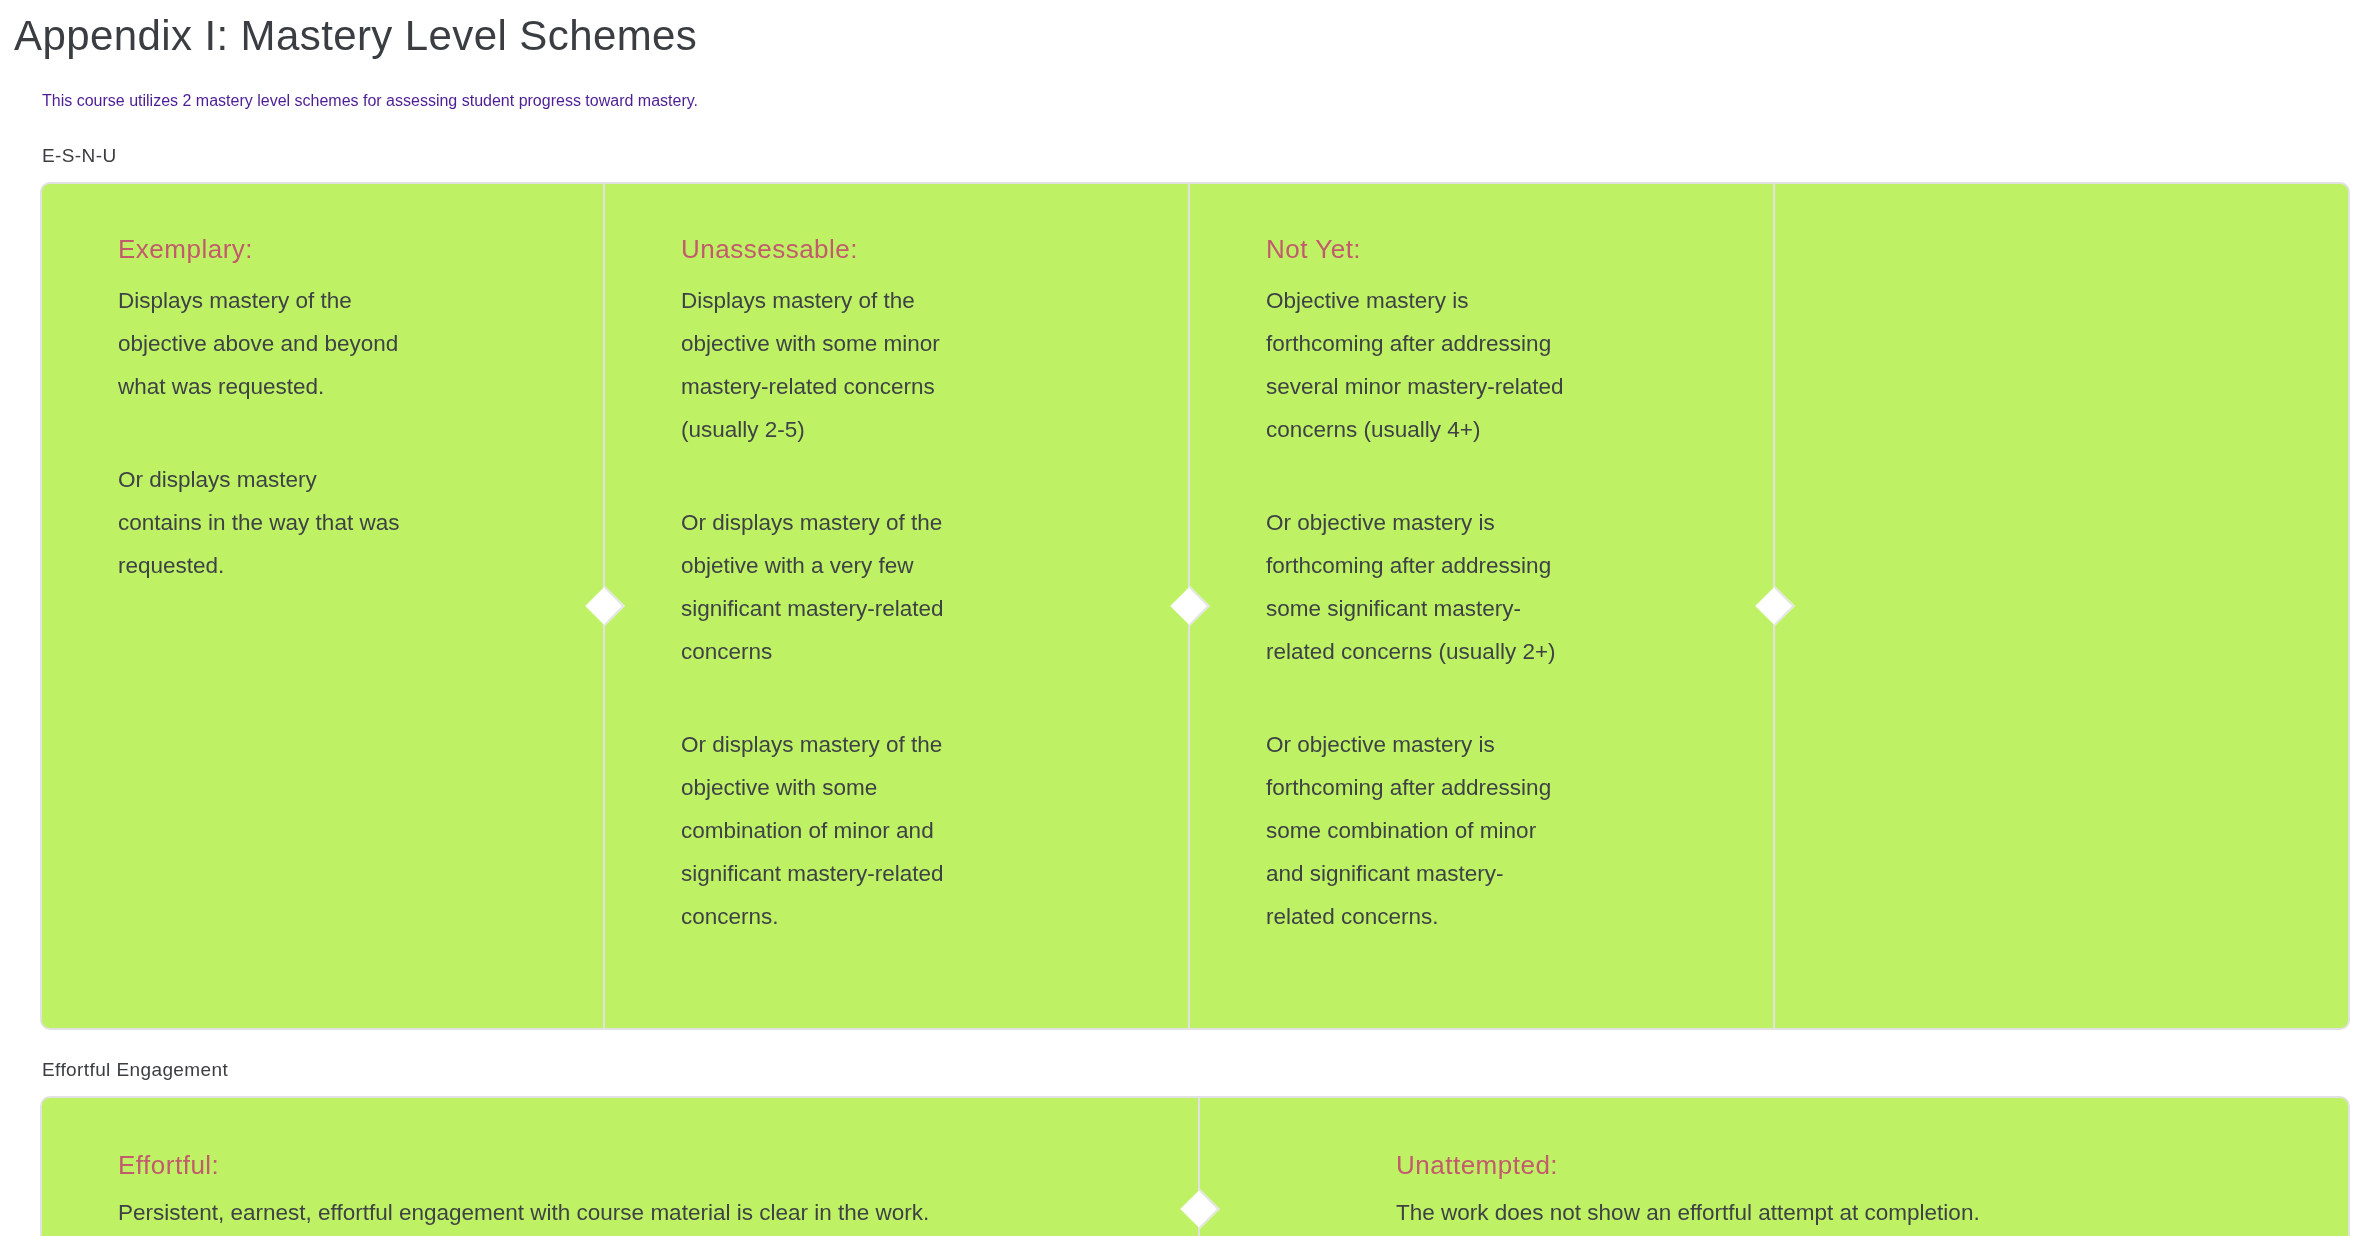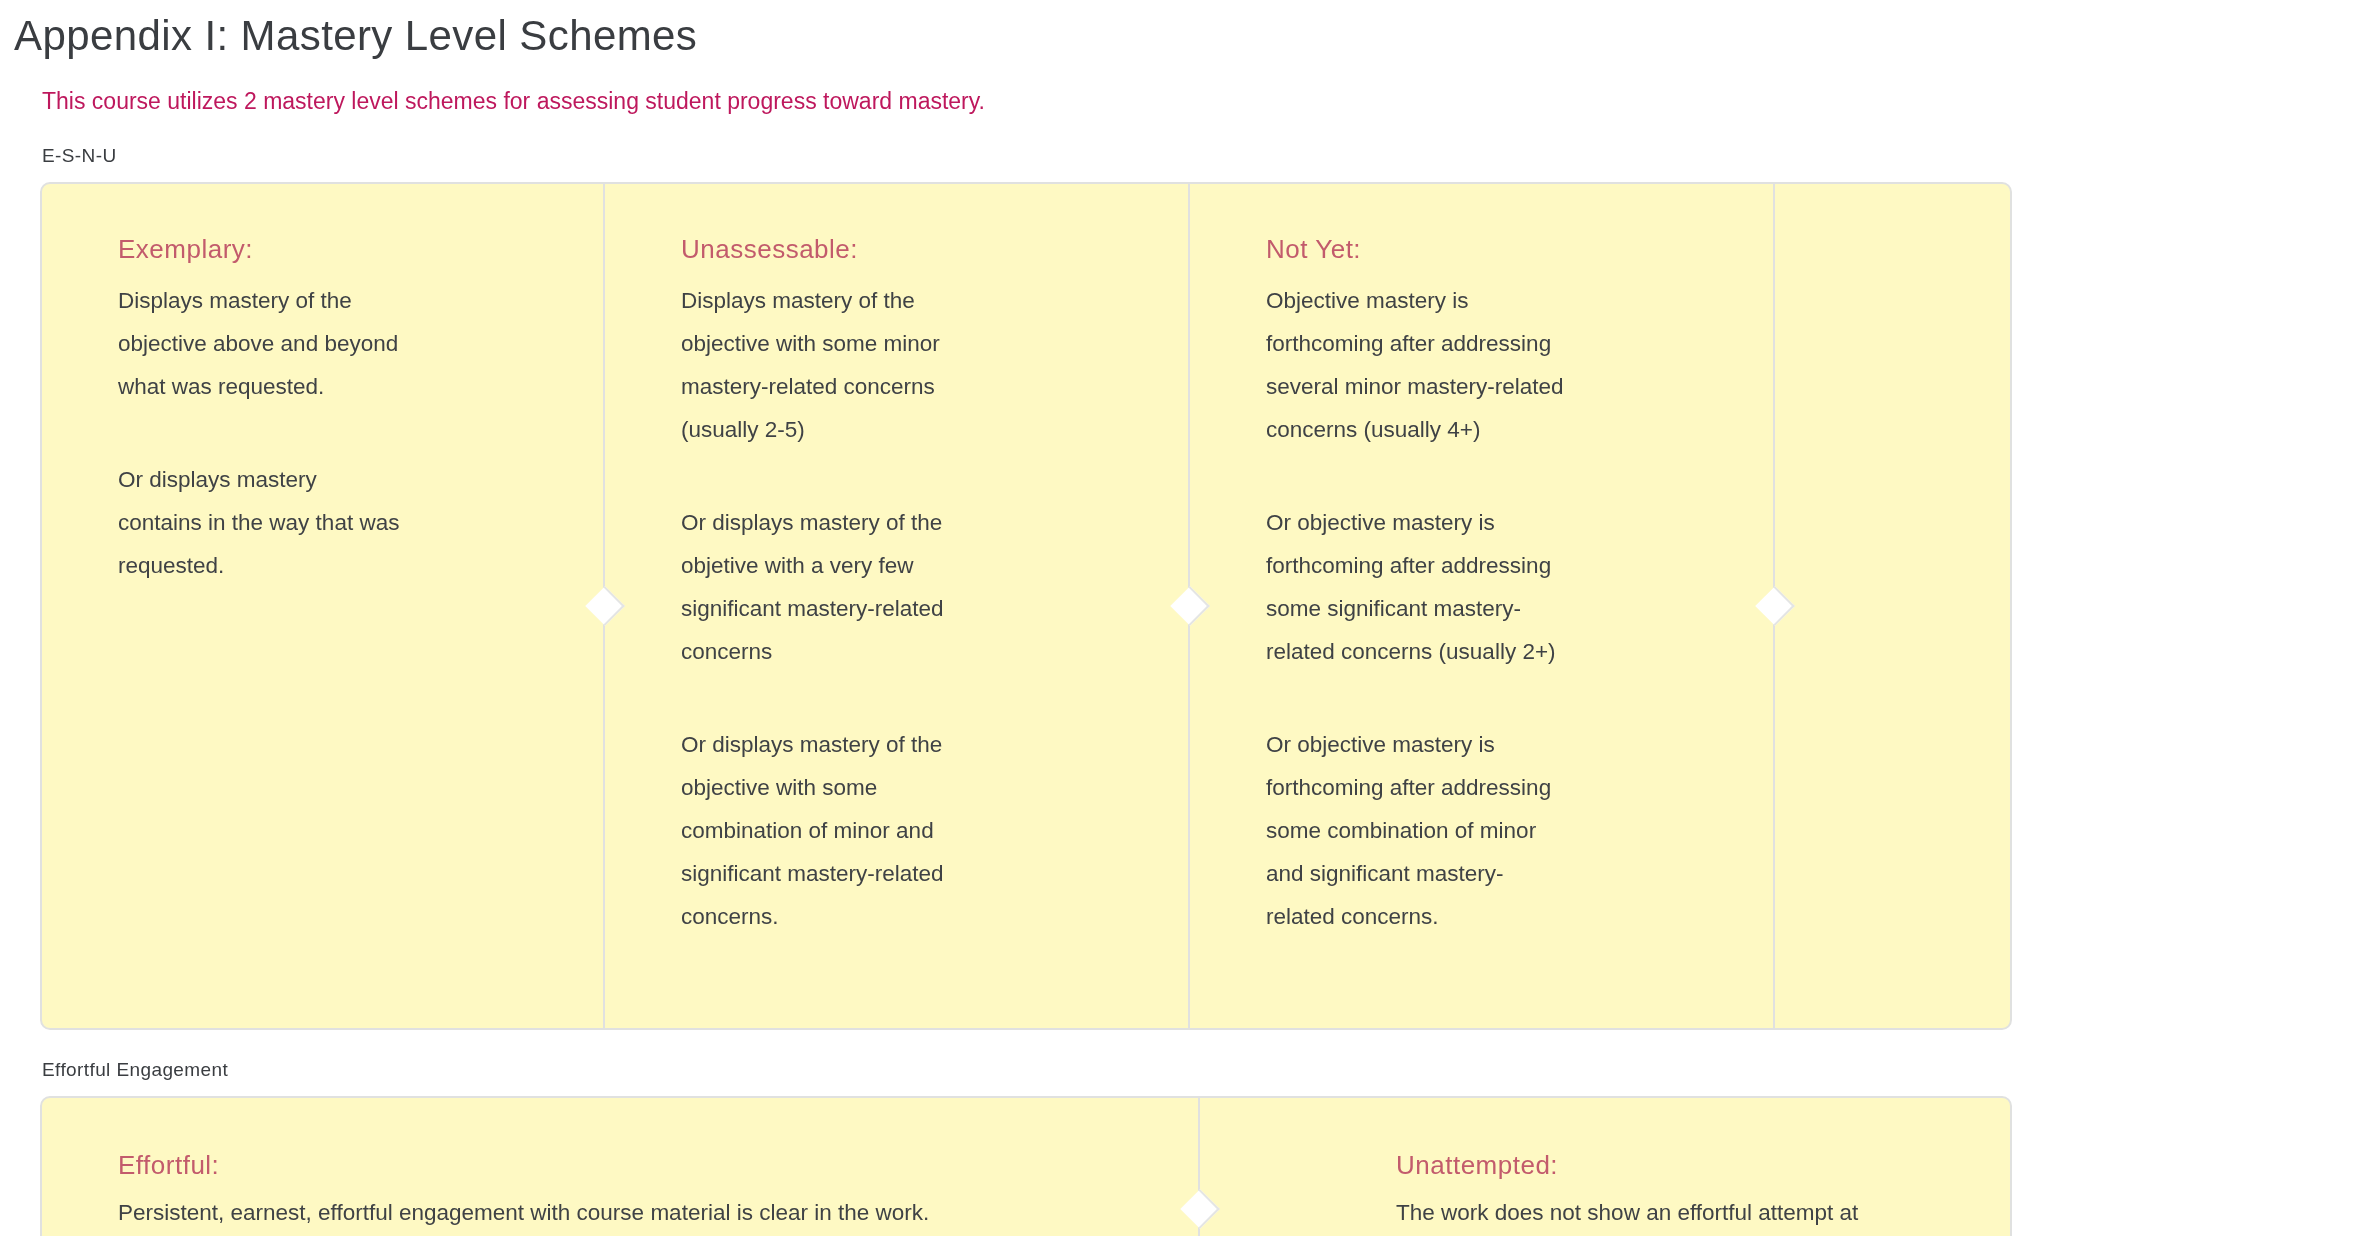--- a/index.html
+++ b/index.html
@@ -13,36 +13,36 @@
   .page-title {
     margin: 14px 0 0 14px;
     font-size: 42px;
     font-weight: 400;
     letter-spacing: 0.4px;
     color: #3a3d41;
     line-height: 44px;
   }
   .intro {
     margin: 28px 12px 0 42px;
-    font-size: 23px;
+    font-size: 16px;
     line-height: 30px;
-    color: #be185d;
+    color: #4c1d95;
   }
   .scheme-label {
     margin: 24px 0 0 42px;
     font-size: 19px;
     font-weight: 400;
     letter-spacing: 0.4px;
     color: #3a3d41;
     line-height: 32px;
   }
   .rubric-box {
     margin: 10px 0 0 40px;
-    width: 1972px;
-    background: #fef9c3;
+    width: 2310px;
+    background: #bef264;
     border: 2px solid #e0e1e0;
     border-radius: 10px;
     display: grid;
   }
   .rubric-box.esnu { grid-template-columns: 563px 585px 585px 1fr; min-height: 790px; }
   .rubric-box.effort { grid-template-columns: 1158px 1fr; min-height: 186px; margin-top: 10px; }
   .cell {
     position: relative;
     padding: 48px 40px 40px 76px;
   }

